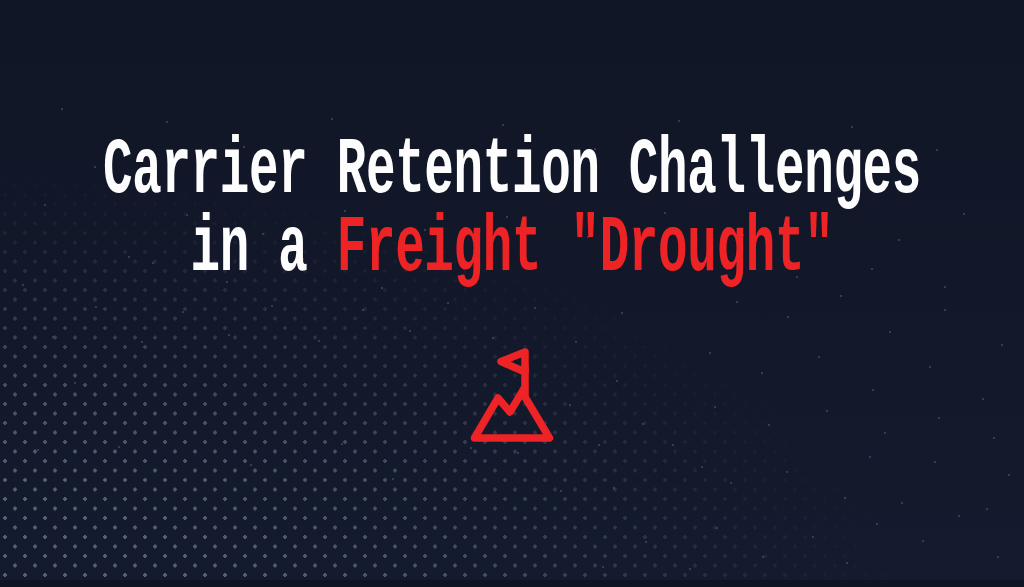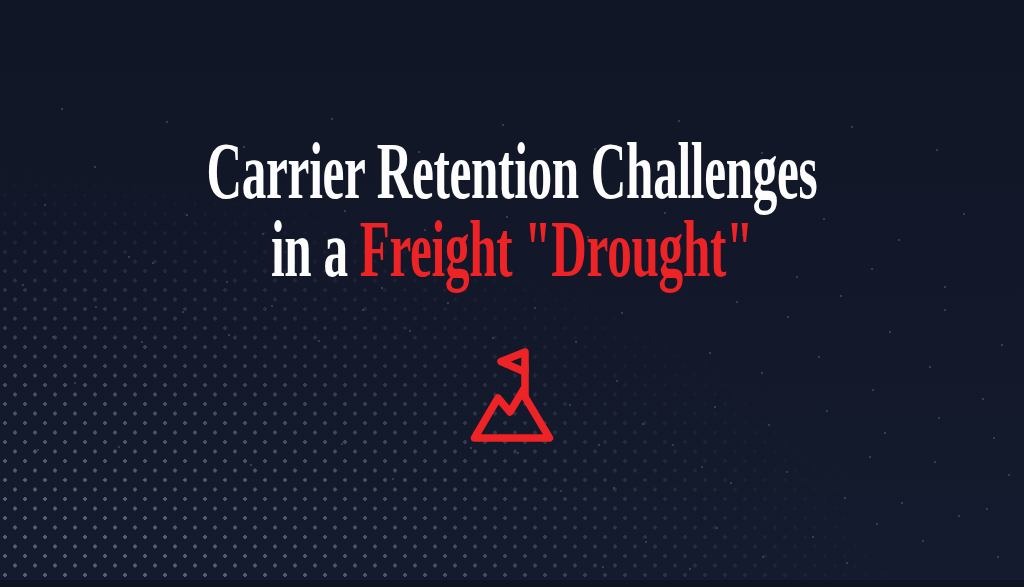--- a/index.html
+++ b/index.html
@@ -8,21 +8,21 @@
     padding: 0;
     background: #0f1422;
   }
 
   #slide {
     position: relative;
     width: 1024px;
     height: 580px;
     overflow: hidden;
     background-color: #121828;
-    font-family: Liberation Serif, serif;
+    font-family: Liberation Mono, monospace;
     -webkit-font-smoothing: antialiased;
   }
 
   
 
   
   .bg-base {
     position: absolute;
     inset: 0;
     background:

